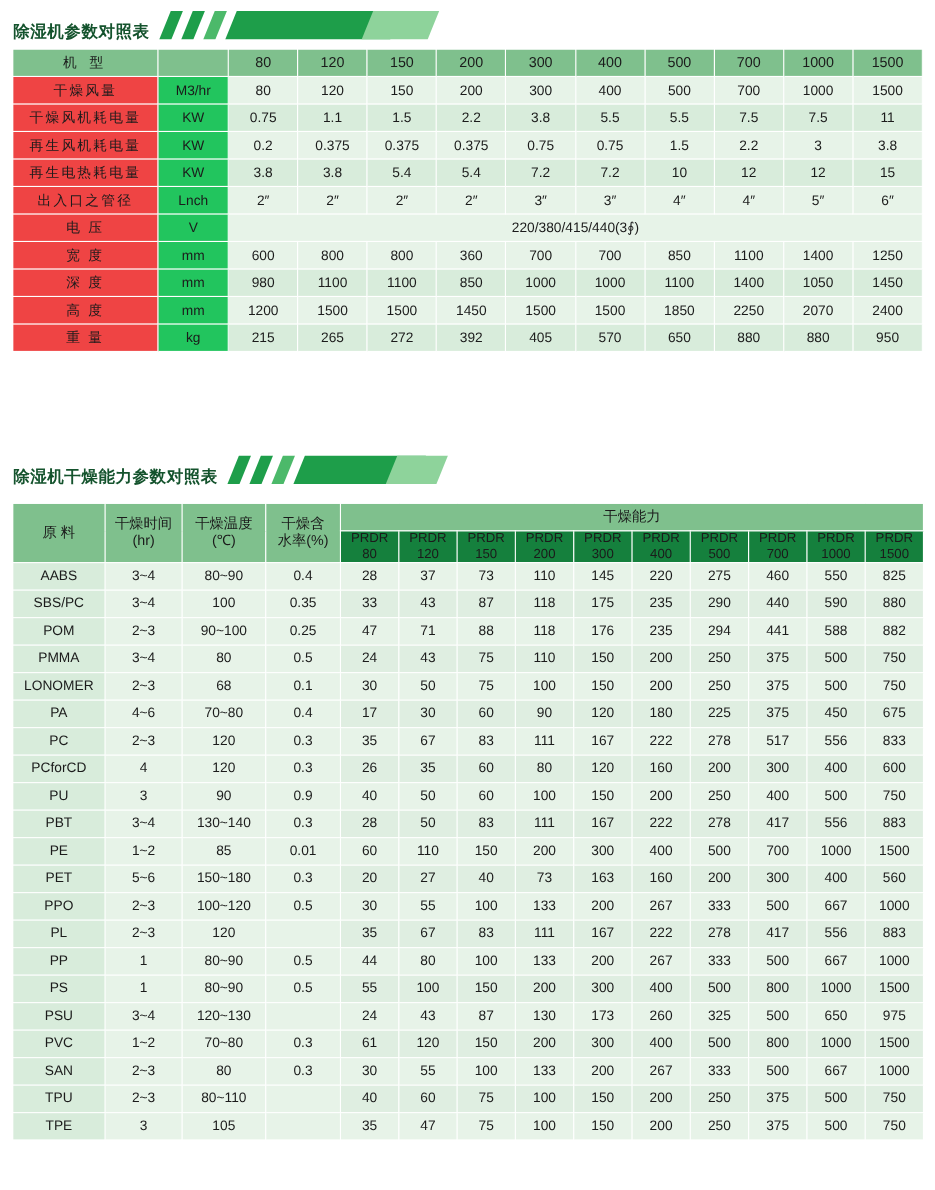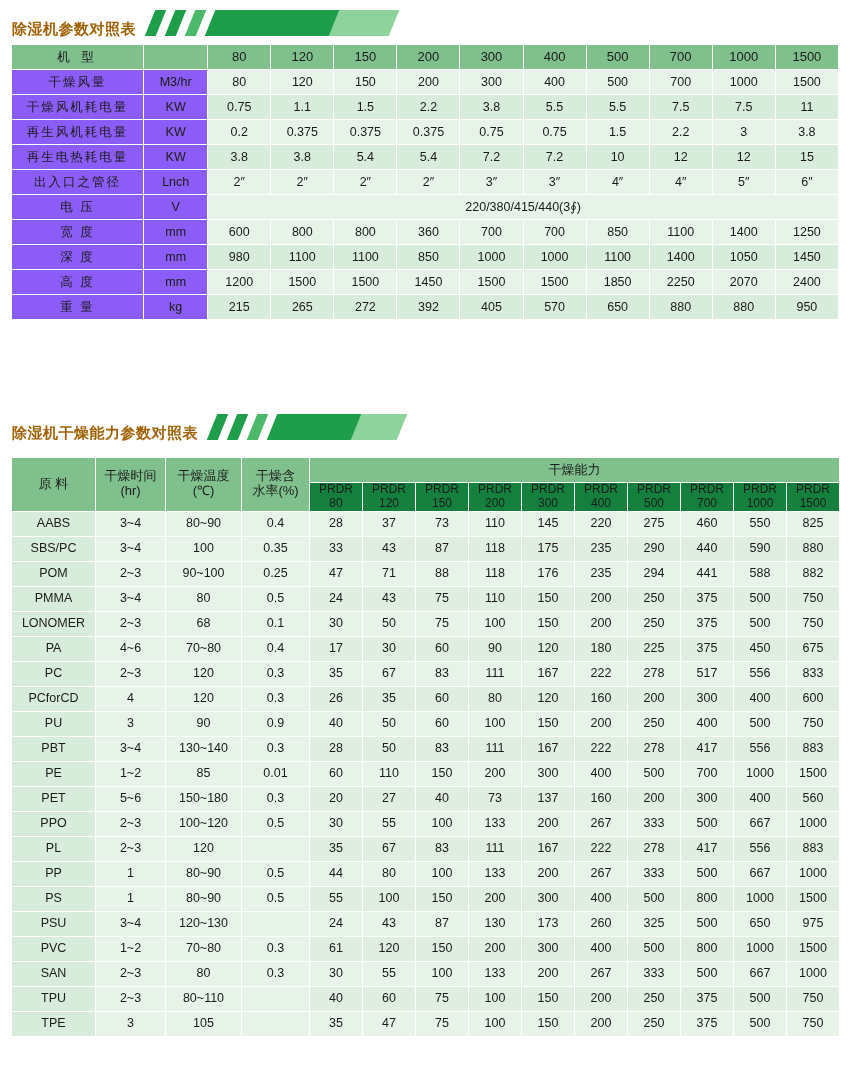--- a/index.html
+++ b/index.html
@@ -25,21 +25,21 @@
   .section-head {
     position: relative;
     height: 30px;
     margin: 0 0 0 0;
     display: flex;
     align-items: center;
   }
   .section-head .title {
     font-size: 15px;
     font-weight: bold;
-    color: #a16207;
+    color: #14532d;
     letter-spacing: 0.5px;
     padding-left: 12px;
     white-space: nowrap;
     margin-top: 13px;
   }
   .stripes {
     position: relative;
     flex: 1;
     height: 26px;
     margin-left: 8px;
@@ -70,22 +70,22 @@
   }
 
   
   #table1 {
     position: absolute;
     left: 11px;
     top: 44px;
     width: 828px;
   }
   #table1 td { height: 24px; font-size: 12.5px; }
-  #table1 .lbl { background: #8b5cf6; width: 132px; letter-spacing: 2px; }
-  #table1 .unit { background: #8b5cf6; width: 64px; letter-spacing: 0; }
+  #table1 .lbl { background: #ef4444; width: 132px; letter-spacing: 2px; }
+  #table1 .unit { background: #22c55e; width: 64px; letter-spacing: 0; }
   #table1 .hdr { background: #7fc08d; font-size: 13px; }
   #table1 .hdr-lbl { background: #7fc08d; letter-spacing: 4px; margin-top: 24px; }
   #table1 .val { background: #e7f3e8; }
   #table1 .val-alt { background: #d8ecdb; }
   #table1 .wide { background: #e7f3e8; margin-left: 47px; }
 
   
   #table2 {
     position: absolute;
     left: 11px;
@@ -491,21 +491,21 @@
         </tr>
         <tr>
           <td class="mat">PET</td>
           <td class="c1">5~6</td>
           <td class="c1">150~180</td>
           <td class="c1">0.3</td>
           <td class="num-alt">20</td>
           <td class="num-alt">27</td>
           <td class="num-alt">40</td>
           <td class="num-alt">73</td>
-          <td class="num-alt">137</td>
+          <td class="num-alt">163</td>
           <td class="num-alt">160</td>
           <td class="num-alt">200</td>
           <td class="num-alt">300</td>
           <td class="num-alt">400</td>
           <td class="num-alt">560</td>
         </tr>
         <tr>
           <td class="mat">PPO</td>
           <td class="c1">2~3</td>
           <td class="c1">100~120</td>

